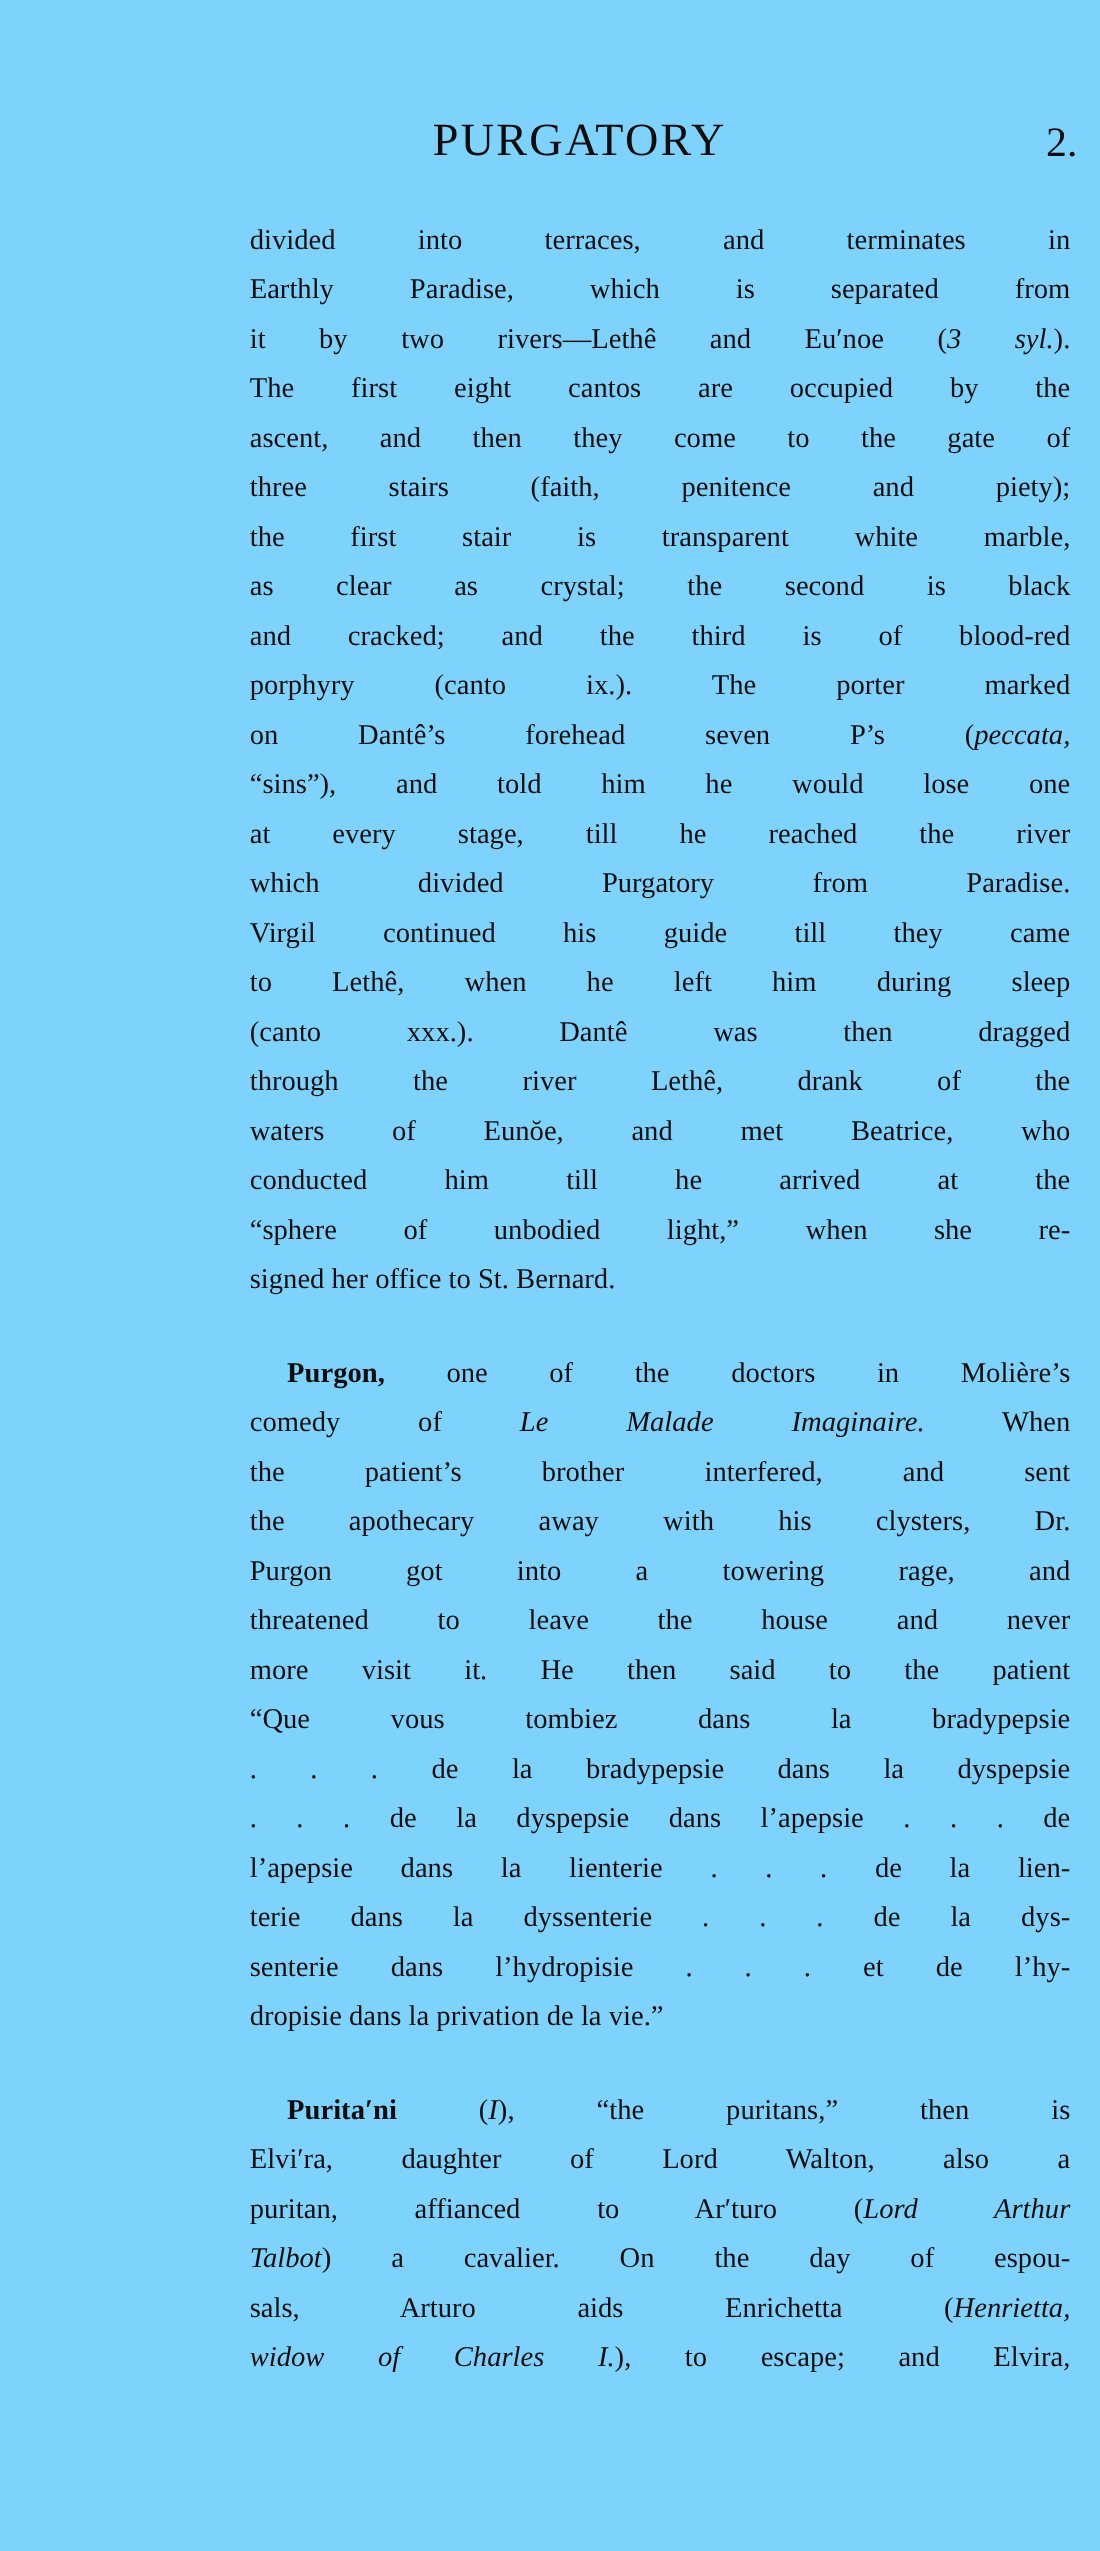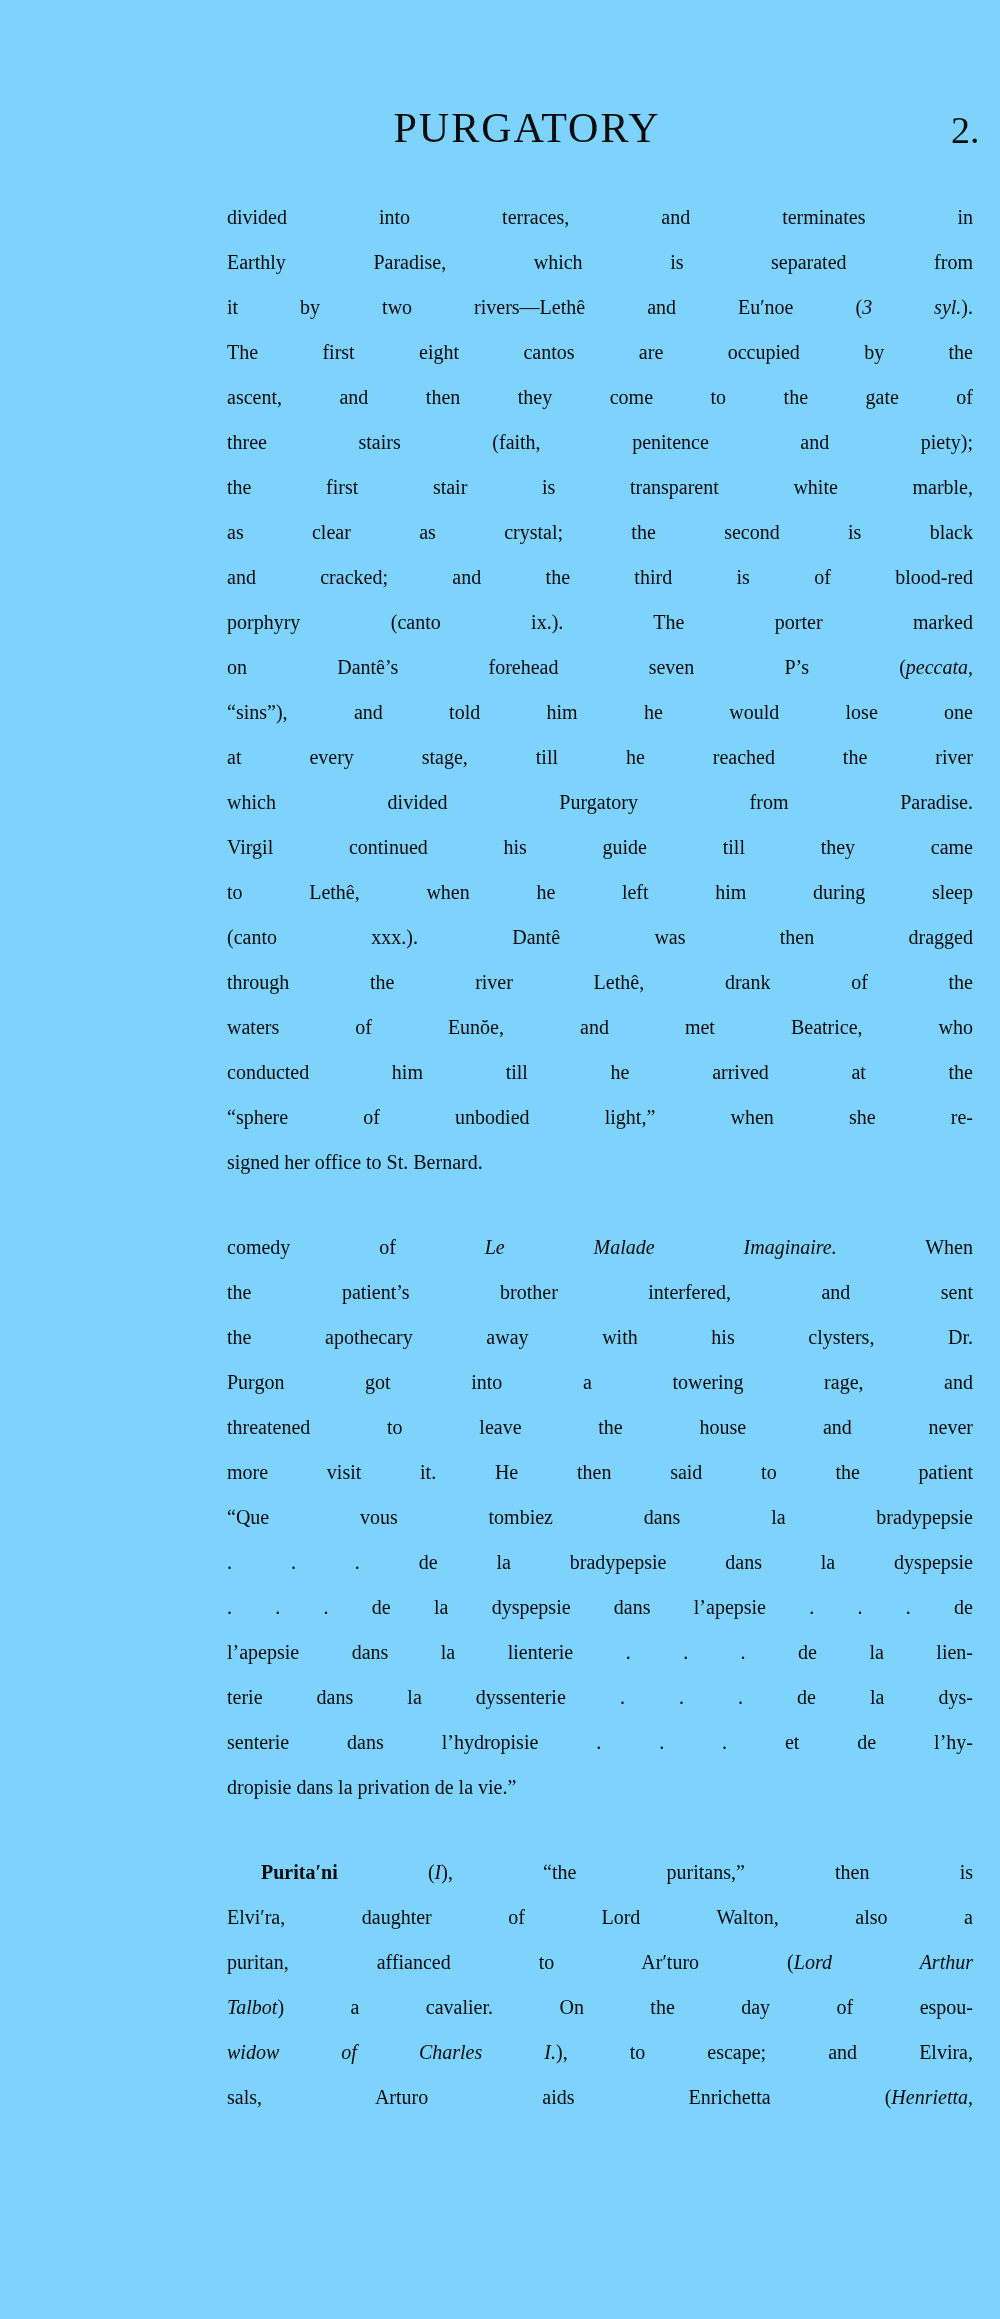--- a/index.html
+++ b/index.html
@@ -27,21 +27,21 @@
     top: 106px;
     left: 951px;
     font-size: 38px;
     line-height: 48px;
   }
   .text-block {
     position: absolute;
     left: 227px;
     top: 195px;
     width: 746px;
-    font-size: 20px;
+    font-size: 26px;
     line-height: 45px;
   }
   .paragraph + .paragraph { margin-top: 40px; }
   .line {
     text-align: justify;
     text-align-last: justify;
   }
   .line.no-just { text-align-last: left; }
   .paragraph.indent .line.first { text-indent: 34px; }
   .bold { font-weight: bold; }
@@ -72,36 +72,37 @@
         <div class="line"><span>Virgil continued his guide till they came</span></div>
         <div class="line"><span>to Lethê, when he left him during sleep</span></div>
         <div class="line"><span>(canto xxx.). Dantê was then dragged</span></div>
         <div class="line"><span>through the river Lethê, drank of the</span></div>
         <div class="line"><span>waters of Eunŏe, and met Beatrice, who</span></div>
         <div class="line"><span>conducted him till he arrived at the</span></div>
         <div class="line"><span>“sphere of unbodied light,” when she re-</span></div>
         <div class="line no-just"><span>signed her office to St. Bernard.</span></div>
       </div>
       <div class="paragraph indent">
+        <div class="line first"><span class="bold">Purgon,</span><span> one of the doctors in Molière’s</span></div>
         <div class="line"><span>comedy of </span><span class="italic">Le Malade Imaginaire.</span><span> When</span></div>
         <div class="line"><span>the patient’s brother interfered, and sent</span></div>
         <div class="line"><span>the apothecary away with his clysters, Dr.</span></div>
         <div class="line"><span>Purgon got into a towering rage, and</span></div>
         <div class="line"><span>threatened to leave the house and never</span></div>
         <div class="line"><span>more visit it. He then said to the patient</span></div>
         <div class="line"><span>“Que vous tombiez dans la bradypepsie</span></div>
         <div class="line"><span>. . . de la bradypepsie dans la dyspepsie</span></div>
         <div class="line"><span>. . . de la dyspepsie dans l’apepsie . . . de</span></div>
         <div class="line"><span>l’apepsie dans la lienterie . . . de la lien-</span></div>
         <div class="line"><span>terie dans la dyssenterie . . . de la dys-</span></div>
         <div class="line"><span>senterie dans l’hydropisie . . . et de l’hy-</span></div>
         <div class="line no-just"><span>dropisie dans la privation de la vie.”</span></div>
       </div>
       <div class="paragraph indent">
         <div class="line first"><span class="bold">Purita′ni</span><span> (</span><span class="italic">I</span><span>), “the puritans,” then is</span></div>
         <div class="line"><span>Elvi′ra, daughter of Lord Walton, also a</span></div>
         <div class="line"><span>puritan, affianced to Ar′turo (</span><span class="italic">Lord Arthur</span></div>
         <div class="line"><span class="italic">Talbot</span><span>) a cavalier. On the day of espou-</span></div>
+        <div class="line"><span>sals, Arturo aids Enrichetta (</span><span class="italic">Henrietta,</span></div>
         <div class="line"><span class="italic">widow of Charles I.</span><span>), to escape; and Elvira,</span></div>
-        <div class="line"><span>sals, Arturo aids Enrichetta (</span><span class="italic">Henrietta,</span></div>
       </div>
     </div>
 </div>
 
 </body></html>

